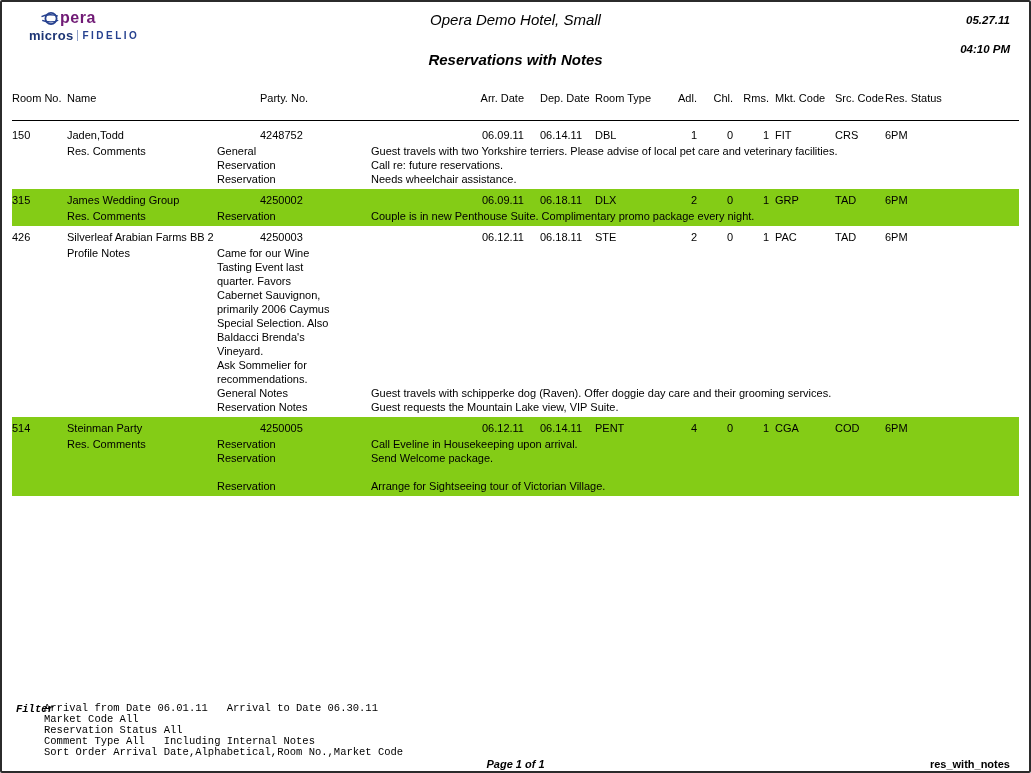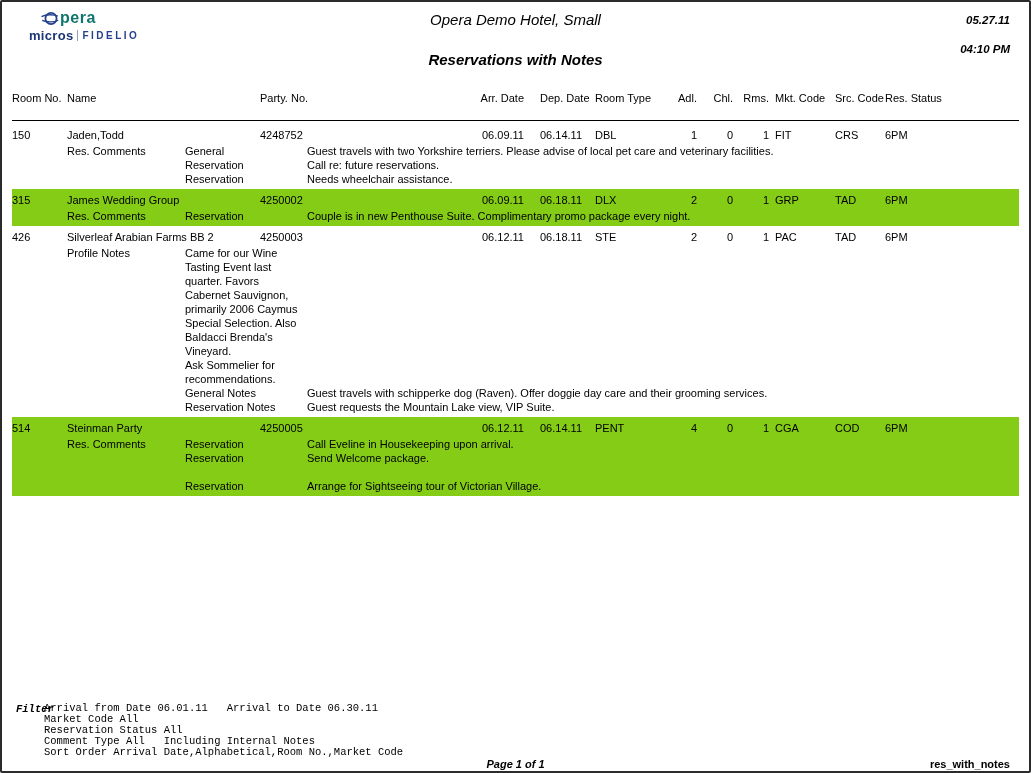--- a/index.html
+++ b/index.html
@@ -5,21 +5,21 @@
   html,body { margin:0; padding:0; background:#fff; }
   body { font-family:"Liberation Sans", sans-serif; color:#000; }
   .page {
     position:relative; width:1031px; height:773px; box-sizing:border-box;
     border:2px solid #2b2b2b; border-radius:2px; background:#fff; overflow:hidden;
   }
   
   .report-header { position:absolute; top:0; left:0; right:0; height:84px; }
   .logo { position:absolute; top:7px; left:27px; width:130px; }
   .logo-top { display:flex; align-items:center; gap:1px; padding-left:12px; }
-  .logo-opera-text { font-size:16px; font-weight:600; color:#0f766e; letter-spacing:0.5px; }
+  .logo-opera-text { font-size:16px; font-weight:600; color:#701a75; letter-spacing:0.5px; }
   .logo-bottom { display:flex; align-items:center; gap:4px; margin-top:1px; }
   .logo-micros { font-size:13px; font-weight:700; color:#1d3575; letter-spacing:0.3px; }
   .logo-divider { width:1px; height:11px; background:#8fa0c8; }
   .logo-fidelio { font-size:10px; font-weight:700; color:#26418f; letter-spacing:2.5px; }
   .hotel-name { position:absolute; top:9px; left:0; right:0; text-align:center;
     font-style:italic; font-size:15px; }
   .report-title { position:absolute; top:49px; left:0; right:0; text-align:center;
     font-style:italic; font-weight:700; font-size:15px; }
   .run-date { position:absolute; top:12px; right:19px; font-style:italic; font-weight:700; font-size:11.5px; }
   .run-time { position:absolute; top:41px; right:19px; font-style:italic; font-weight:700; font-size:11.5px; }
@@ -33,21 +33,21 @@
   .th { white-space:nowrap; }
   .ta-r { text-align:right; }
   .pad-l { padding-left:6px; }
   .rows { margin-top:3px; }
   .resv-block { margin:0 10px; padding-bottom:3px; }
   .resv-block.shaded { background:#84cc16; }
   .resv-main { padding:5px 0 3px; }
   .cell { white-space:nowrap; overflow:visible; }
   .note-row {
     display:grid; grid-template-columns:118px 122px auto;
-    padding-left:55px; line-height:14px; min-height:14px;
+    padding-left:55px; line-height:14px; min-height:14px;gap:32px;
   }
   .n-text { white-space:pre-line; }
   
   .report-footer { position:absolute; left:10px; right:10px; bottom:13px; font-size:10.5px; }
   .footer-filter { position:absolute; left:4px; bottom:0; display:flex; gap:4px;font-family:Liberation Mono, monospace; }
   .filter-label { font-style:italic; font-weight:700; width:24px; }
   .filter-line { white-space:pre; line-height:11px; }
   .footer-page { position:absolute; left:0; right:0; top:0; text-align:center;
     font-style:italic; font-weight:700; font-size:11px; }
   .footer-file { position:absolute; right:9px; top:0; font-weight:700; font-size:11px; }

